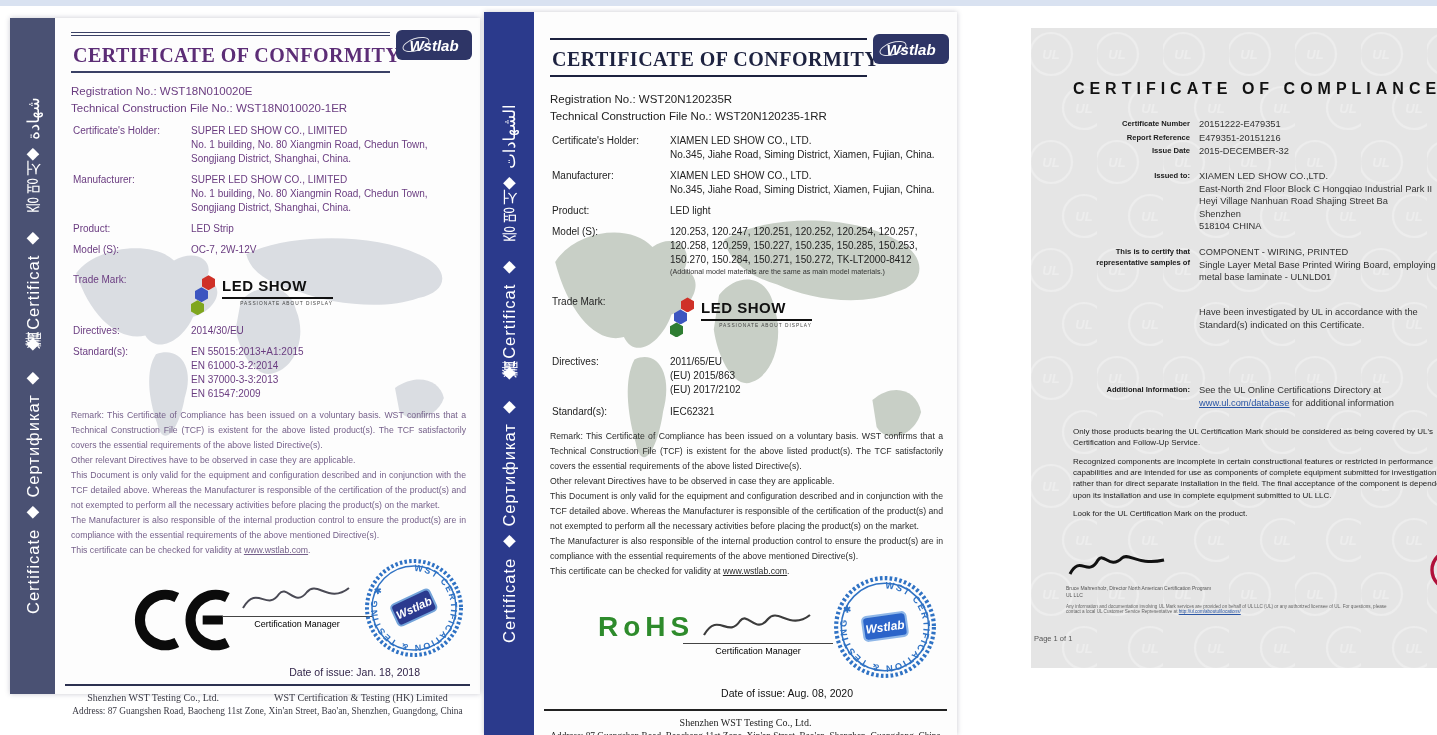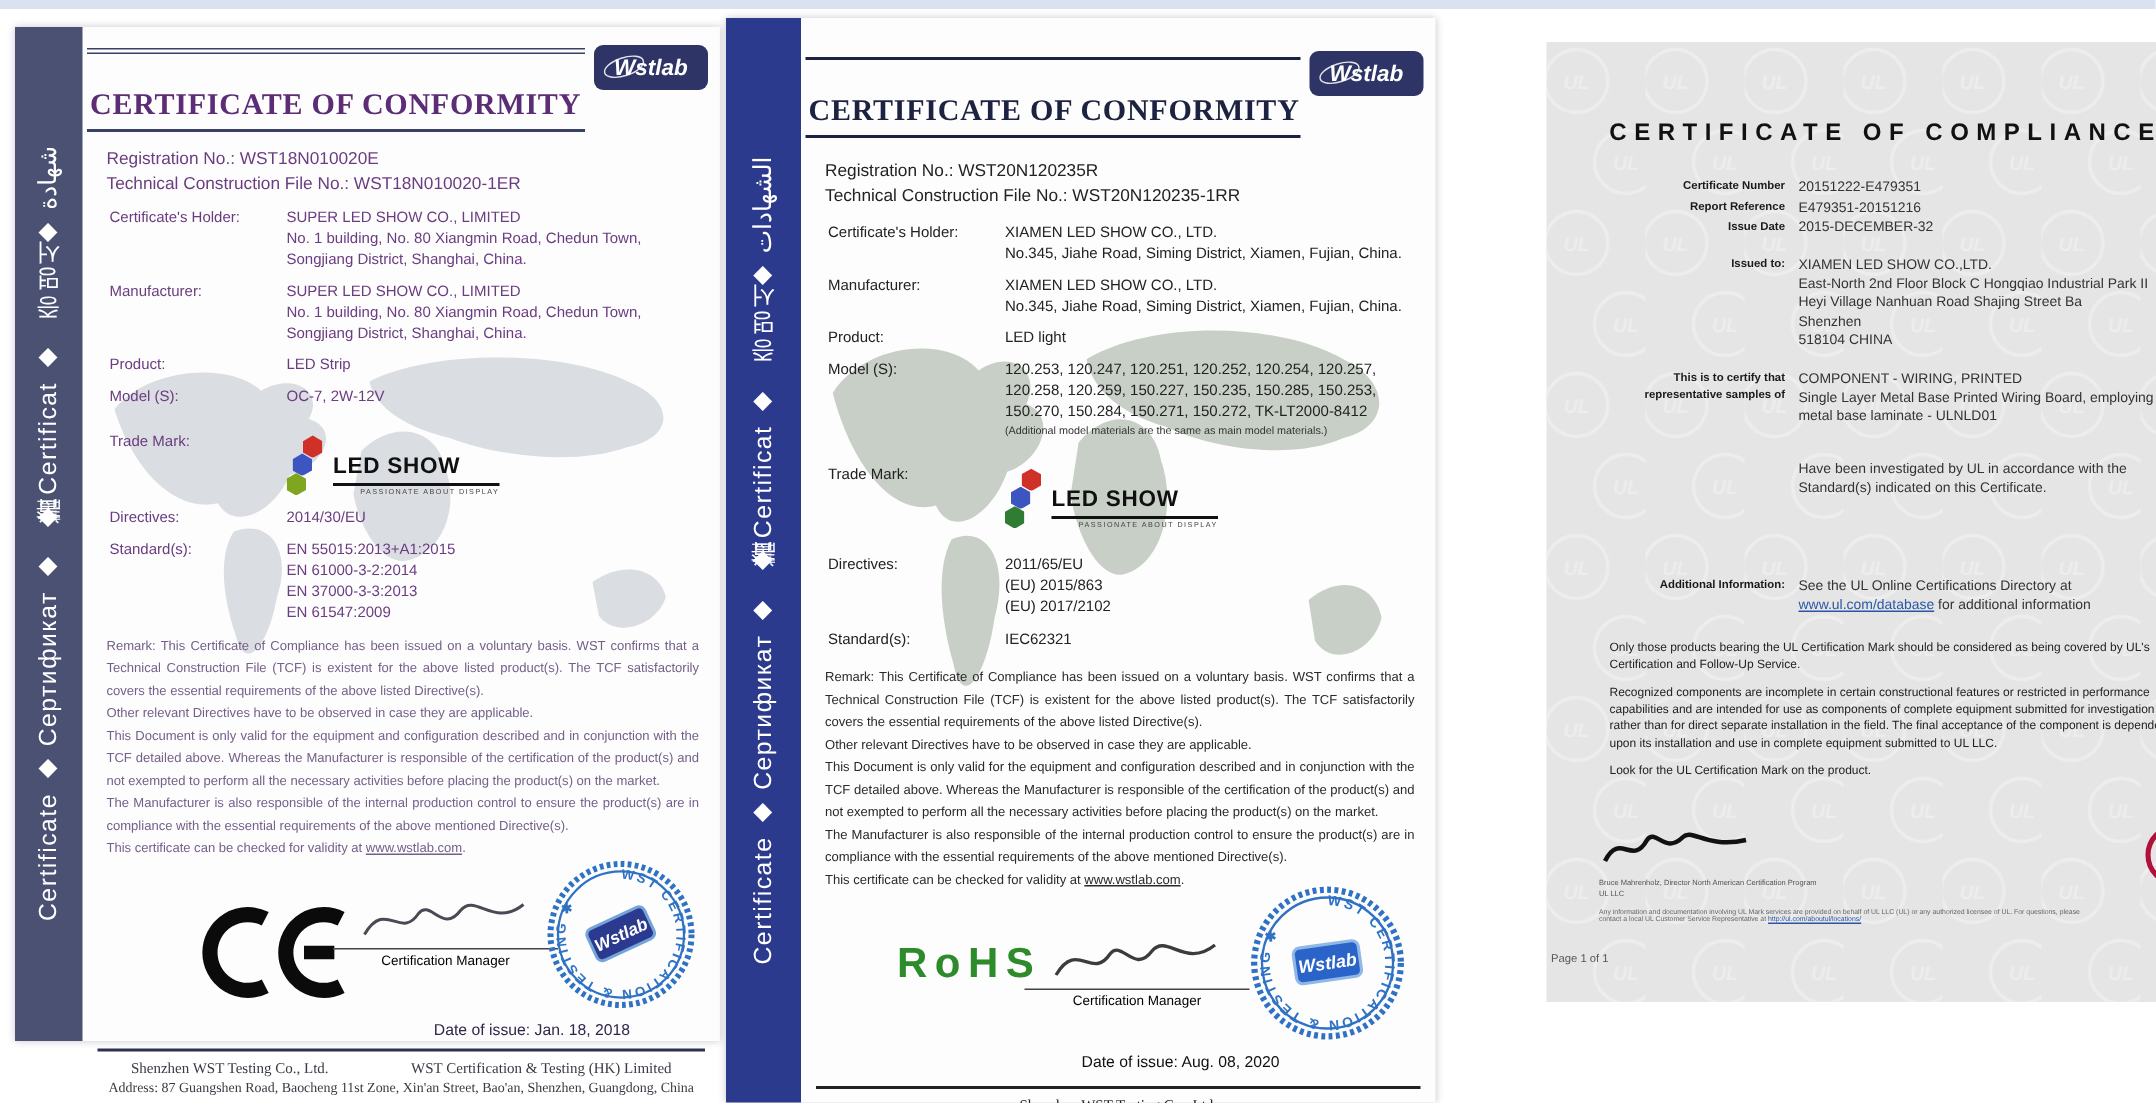--- a/index.html
+++ b/index.html
@@ -11,38 +11,38 @@
   .cert { position:absolute; background:#fdfdfd; box-shadow:0 0 5px rgba(40,40,70,.25); }
   .side { position:absolute; left:0; top:0; bottom:0; width:45px; }
   .side-text { writing-mode:vertical-rl; transform:rotate(180deg); height:100%; width:100%;
                display:flex; align-items:center; justify-content:center;
                color:#fff; font-size:16.5px; letter-spacing:1px; white-space:nowrap; }
   .paper { position:absolute; left:45px; right:0; top:0; bottom:0; }
   .paper > * { position:relative; z-index:1; }
   .mapbg { position:absolute; left:0; width:100%; z-index:0; }
 
   
-  .wst-head { margin:14px 90px 0 3px; padding:20px 0 2px; }
+  .wst-head { margin:14px 90px 0 16px; padding:5px 0 2px; }
   .wst-title { font-family:"Liberation Serif", serif; font-weight:bold; font-size:20px;
                letter-spacing:.5px; padding:3px 2px 2px; white-space:nowrap; }
   .brand-badge { position:absolute; top:12px; right:8px; width:76px; height:30px; background:#2e3566;
                  border-radius:6px; color:#fff; font-weight:bold; font-style:italic; font-size:15px;
                  display:flex; align-items:center; justify-content:center; z-index:2; }
   .brand-badge .swoosh { position:absolute; left:6px; top:8px; width:28px; height:13px;
                  border:1.5px solid rgba(255,255,255,.85); border-radius:50%; transform:rotate(-18deg); }
 
   .regblock { margin:10px 0 8px 16px; line-height:1.45; }
 
   
   .frow { display:flex; margin:0 8px 7px 18px; font-size:10px; line-height:1.4; }
   .flabel { width:118px; flex:none; }
   .fval { flex:1; }
 
   
-  .ledshow { display:flex; align-items:flex-end; gap:5px; margin-top:2px; }
+  .ledshow { display:flex; align-items:flex-start; gap:5px; margin-top:2px; }
   .hexes { position:relative; width:26px; height:42px; flex:none; }
   .hex { position:absolute; width:13px; height:15px;
          clip-path:polygon(50% 0,100% 25%,100% 75%,50% 100%,0 75%,0 25%); }
   .hex.hr { background:#cf3128; left:11px; top:0; }
   .hex.hb { background:#3c55c0; left:4px; top:12px; }
   .hex.hg { background:#7fa61e; left:0; top:25px; }
   .ls-name { font-size:15px; font-weight:800; color:#101010; letter-spacing:.5px;
              border-bottom:2px solid #111; padding:0 26px 1px 0; font-family:"Liberation Sans",sans-serif; }
   .ls-tag { font-size:4.8px; color:#444; letter-spacing:1px; text-align:right; margin-top:2px; }
 

